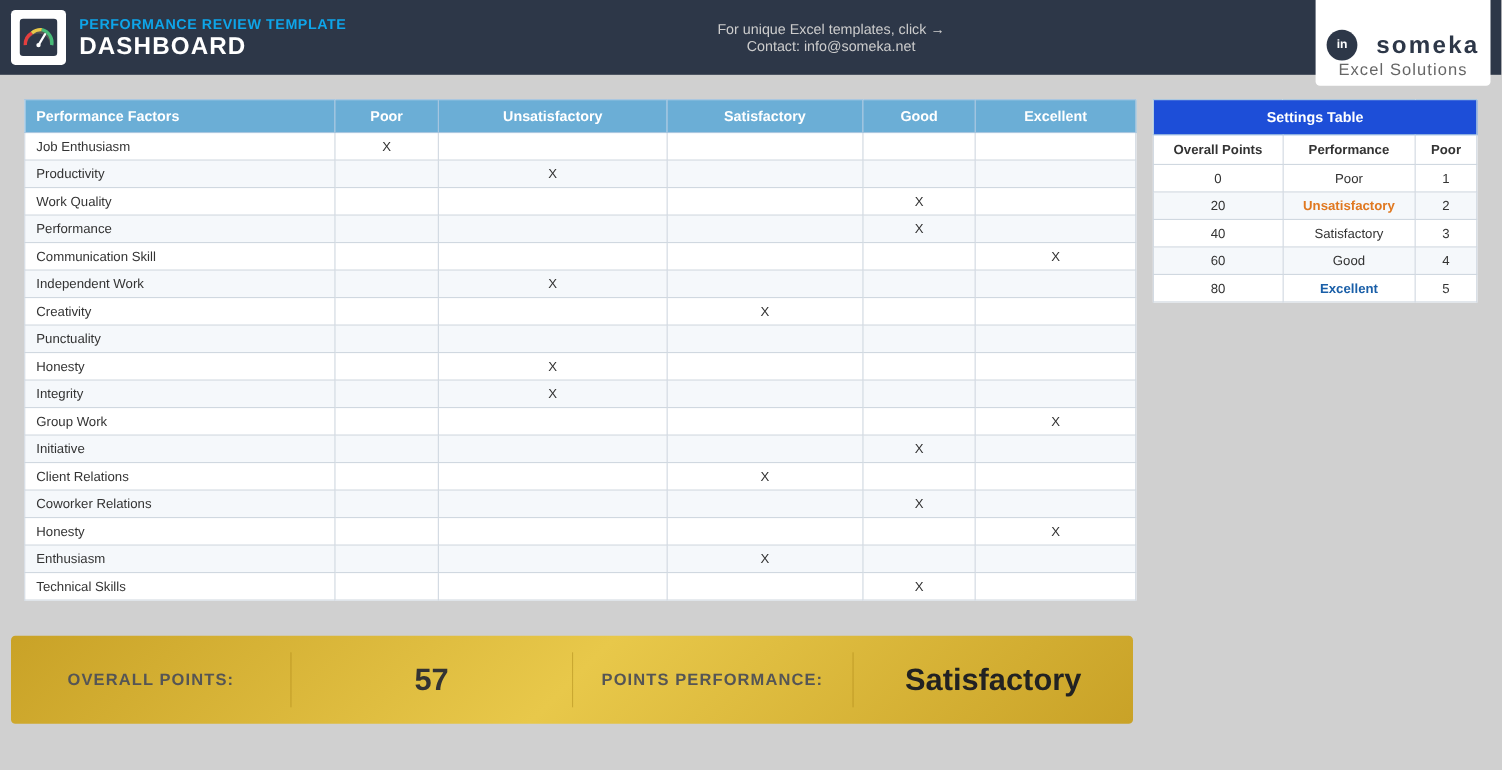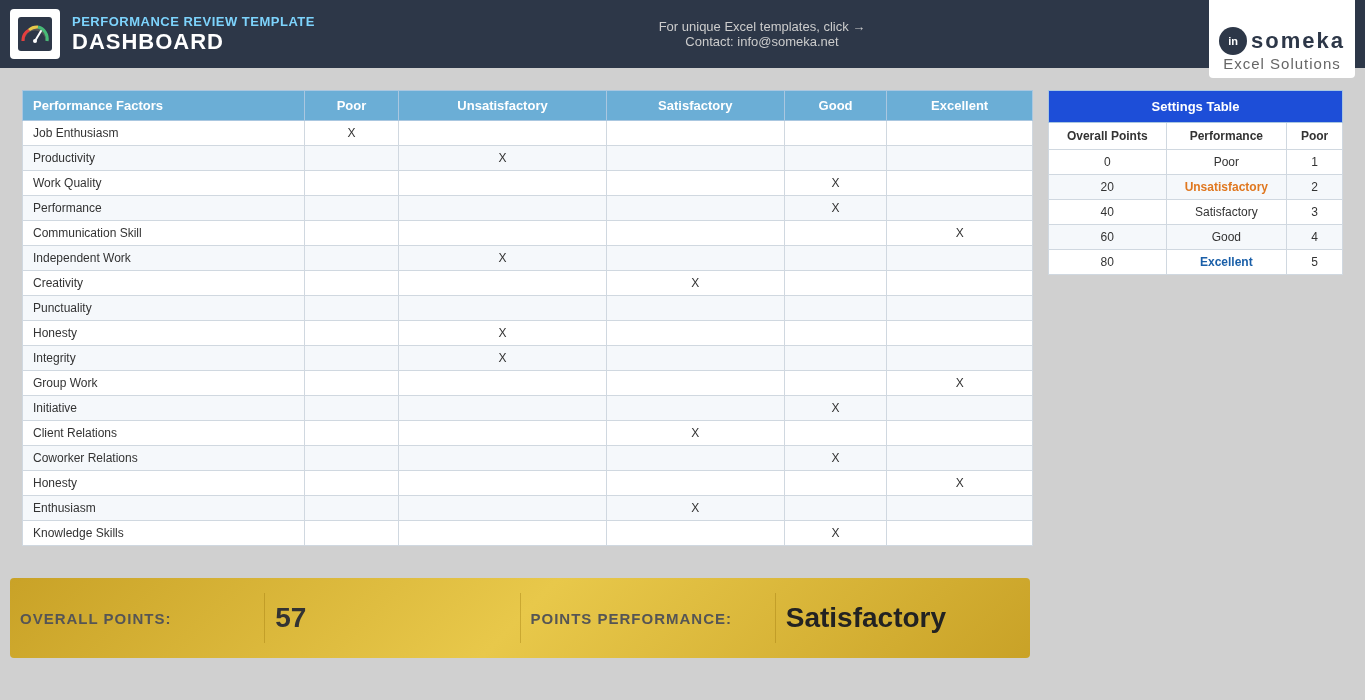--- a/index.html
+++ b/index.html
@@ -26,21 +26,21 @@
       border-radius: 4px;
       display: flex;
       align-items: center;
       justify-content: center;
     }
     .header-titles {
       display: flex;
       flex-direction: column;
     }
     .header-subtitle {
-      color: #7dd3fc;
+      color: #0ea5e9;
       font-size: 13px;
       font-weight: bold;
       letter-spacing: 0.5px;
     }
     .header-main-title {
       color: #fff;
       font-size: 22px;
       font-weight: bold;
       letter-spacing: 1px;
     }
@@ -57,21 +57,21 @@
       align-items: center;
     }
     .someka-logo {
       display: flex;
       flex-direction: column;
       align-items: center;
     }
     .someka-top {
       display: flex;
       align-items: center;
-      gap: 4px;
+      gap: 17px;
       margin-top: 30px;
     }
     .someka-circle {
       width: 28px;
       height: 28px;
       background: #2d3748;
       border-radius: 50%;
       display: flex;
       align-items: center;
       justify-content: center;
@@ -186,20 +186,21 @@
       background: linear-gradient(135deg, #c9a227 0%, #e8c84a 50%, #c9a227 100%);
       border-radius: 4px;
       display: flex;
       align-items: center;
       height: 80px;
       width: calc(100% - 20px);
       max-width: 1020px;
     }
     .footer-section {
       flex: 1;
+      text-align: center;
       padding: 10px;
     }
     .footer-section.points-label {
       color: #555;
       font-size: 15px;
       letter-spacing: 1px;
       font-weight: 600;
     }
     .footer-section.points-value {
       font-size: 28px;
@@ -403,21 +404,21 @@
           </tr>
           <tr>
             <td>Enthusiasm</td>
             <td></td>
             <td></td>
             <td>X</td>
             <td></td>
             <td></td>
           </tr>
           <tr>
-            <td>Knowledge Skills</td>
+            <td>Technical Skills</td>
             <td></td>
             <td></td>
             <td></td>
             <td>X</td>
             <td></td>
           </tr>
         </tbody>
     </table>
   </div>
 

